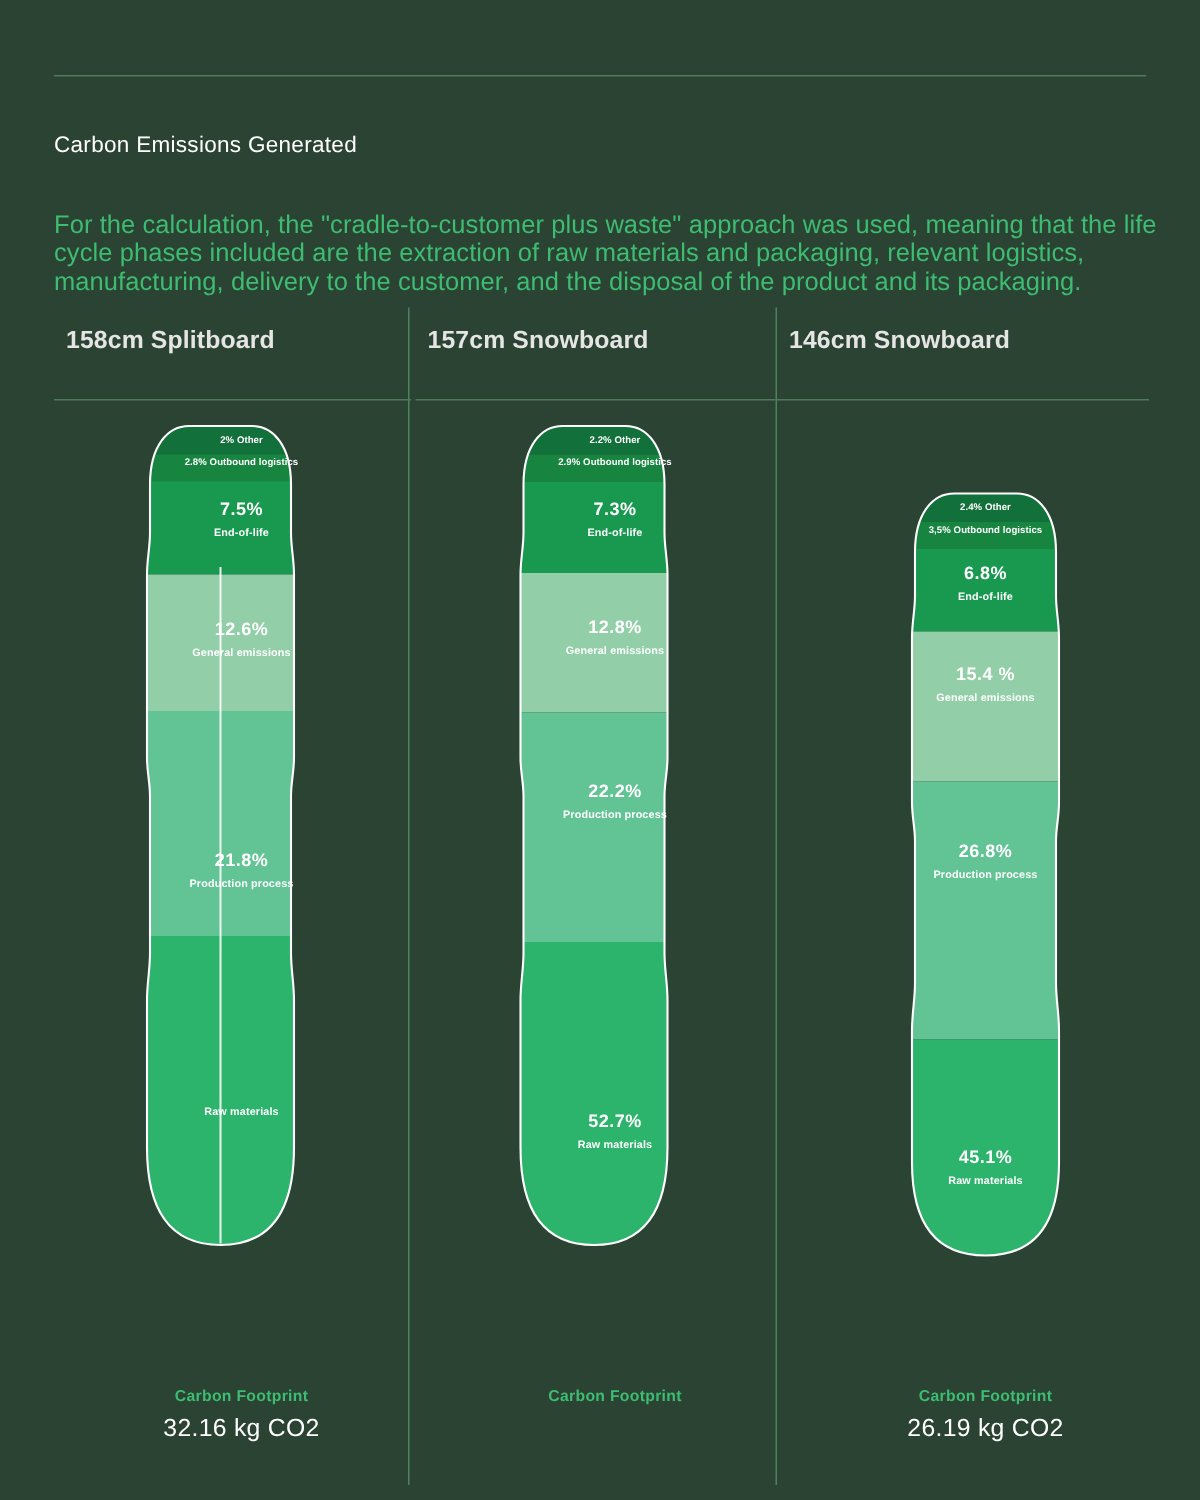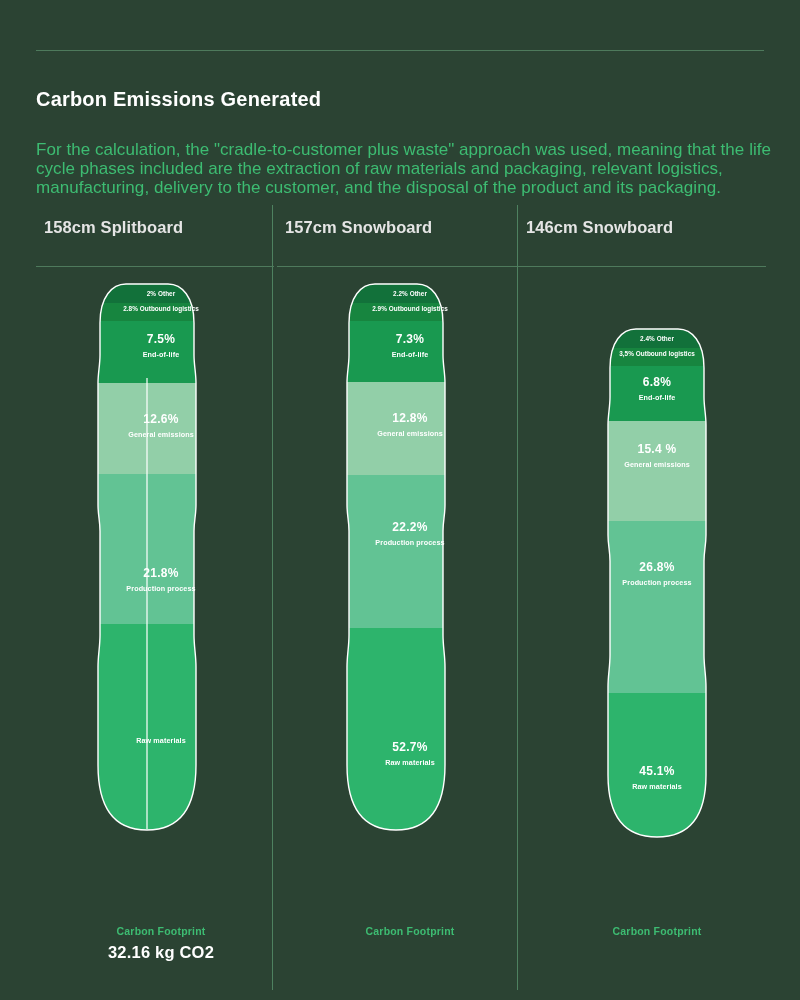--- a/index.html
+++ b/index.html
@@ -13,21 +13,21 @@
   }
   .page { position:relative; width:800px; height:1000px; }
 
   .top-rule {
     position:absolute; left:36px; top:50px; width:728px; height:1px;
     background:#4e7a5c;
   }
 
   .title {
     position:absolute; left:36px; top:88px;
-    font-size:20px; font-weight:bold; letter-spacing:0.2px;
+    font-size:15px; font-weight:normal; letter-spacing:0.2px;
     color:#ffffff;
   }
 
   .desc {
     position:absolute; left:36px; top:140px; width:740px;
     font-size:17px; line-height:19px; color:#3dbc72;
     letter-spacing:0.05px;
   }
 
   
@@ -77,21 +77,21 @@
     white-space:nowrap; line-height:9px;
   }
 
   
   .foot { position:absolute; width:100%; text-align:center; }
   .foot .fl {
     font-size:10.5px; color:#3dbc72; font-weight:bold; letter-spacing:0.2px;
     display:block;
   }
   .foot .fv {
-    font-size:16.5px; color:#ffffff; font-weight:bold; letter-spacing:0.2px;
+    font-size:16.5px; color:#ffffff; font-weight:normal; letter-spacing:0.2px;
     display:block; margin-top:6px;
   }
 </style>
 </head>
 <body>
 
 <div class="page">
 
   <div class="top-rule"></div>
 
@@ -354,16 +354,17 @@
         <span class="nm">Production process</span>
       </div>
       <div class="lbl" style="left:28px; top:556px; width:222px;">
         <span class="pct">45.1%</span>
         <span class="nm">Raw materials</span>
       </div>
     </div>
 
     <div class="foot" style="top:720px; left:28px; width:222px;">
       <span class="fl">Carbon Footprint</span>
+      <span class="fv">26.19 kg CO2</span>
     </div>
   </div>
 
 </div>
 
 </body></html>

